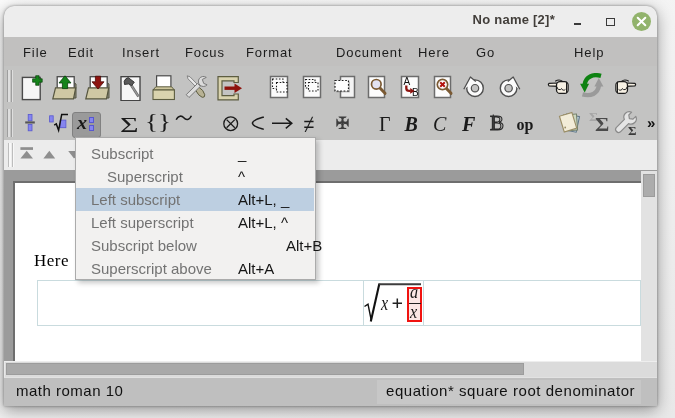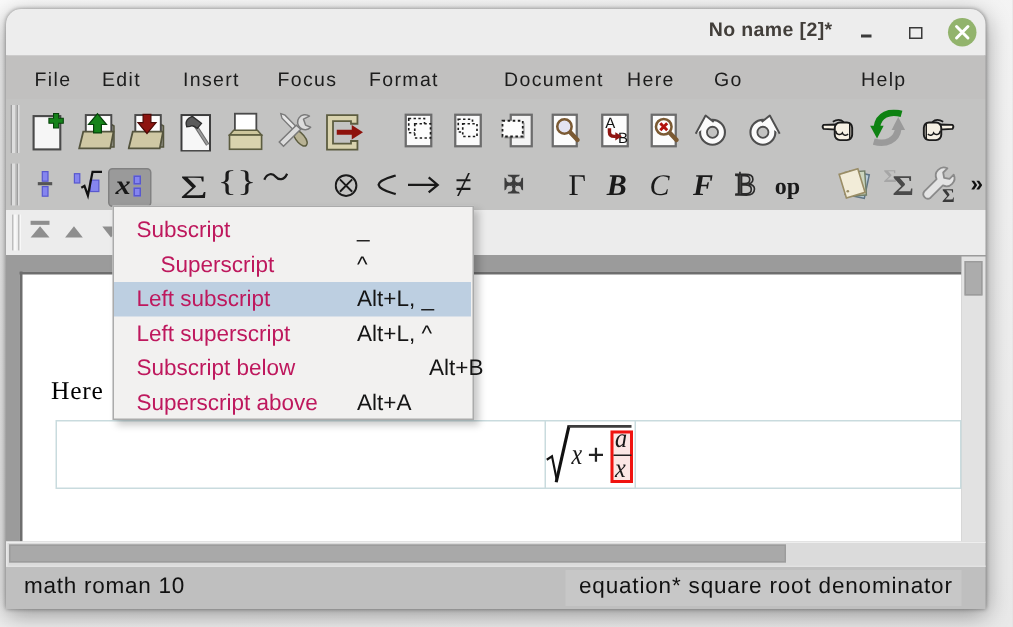--- a/index.html
+++ b/index.html
@@ -35,21 +35,21 @@
   #eqbox{left:37px;top:280px;width:604px;height:46px;}
   #eqcellL{left:362.5px;top:280px;width:1px;height:46px;background:#c9dbde;}
   #eqcellR{left:422.5px;top:280px;width:1px;height:46px;background:#c9dbde;}
   #redbox{left:406.5px;top:286.5px;width:15.5px;height:35.5px;background:#fbe7e5;
         border:2px solid #f01310;box-sizing:border-box;}
   .mtxt{font-family:"Liberation Serif",serif;font-style:italic;color:#191919;}
   
   #menu{left:75px;top:137px;width:241px;height:143px;background:#f2f1f0;
         border:1px solid #ababab;box-sizing:border-box;
         box-shadow:3px 3px 5px rgba(0,0,0,.22);}
-  .mitem{left:91px;font-size:15px;color:#be185d;}
+  .mitem{left:91px;font-size:15px;color:#737373;}
   .msc{left:238px;font-size:15px;color:#151515;}
   #hilite{left:76px;top:187.5px;width:238px;height:23px;background:#bdcfe1;}
   .tbicon{position:absolute;}
 </style>
 </head>
 <body>
 <div id="win" class="abs"></div>
 <div id="titlebar" class="abs"></div>
 <div id="title" class="abs">No name [2]*</div>
 

